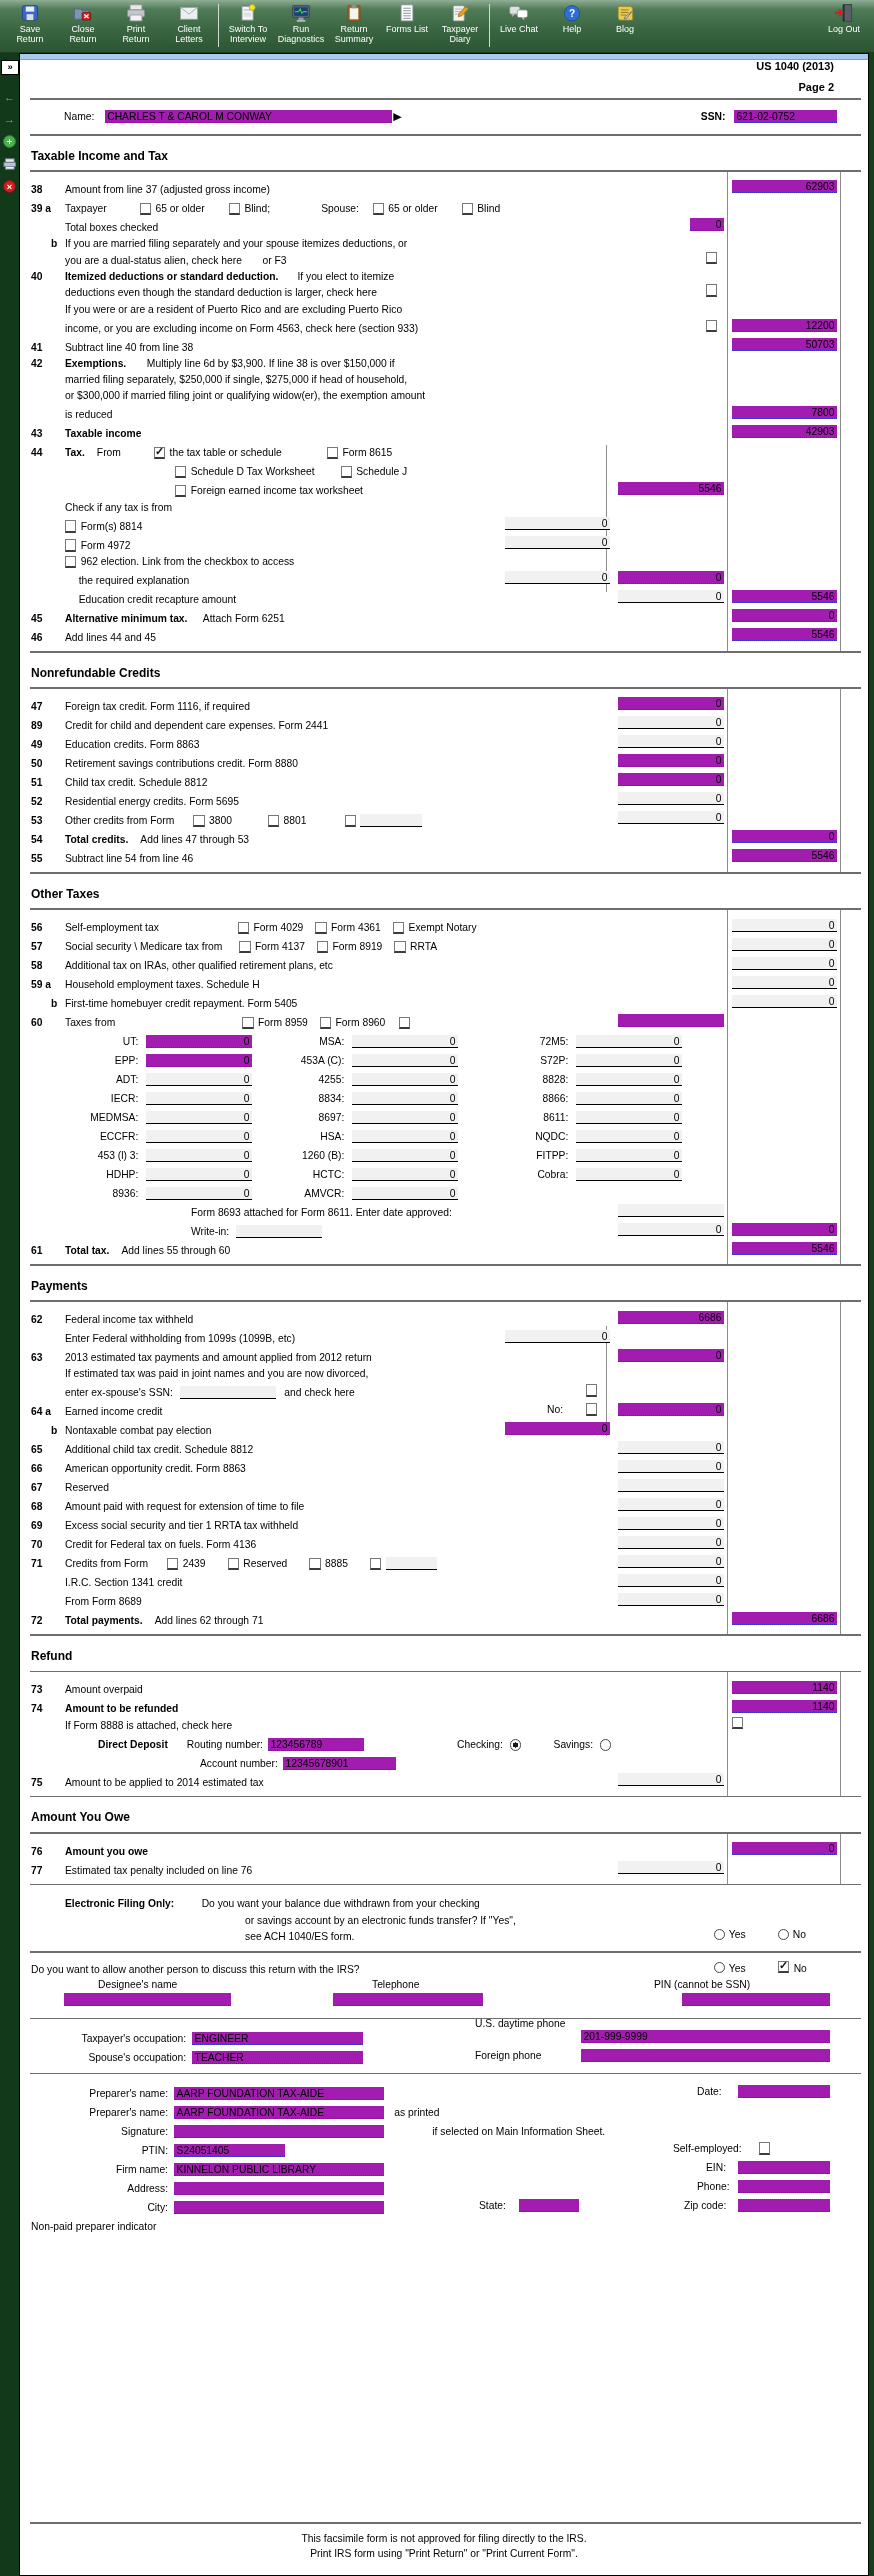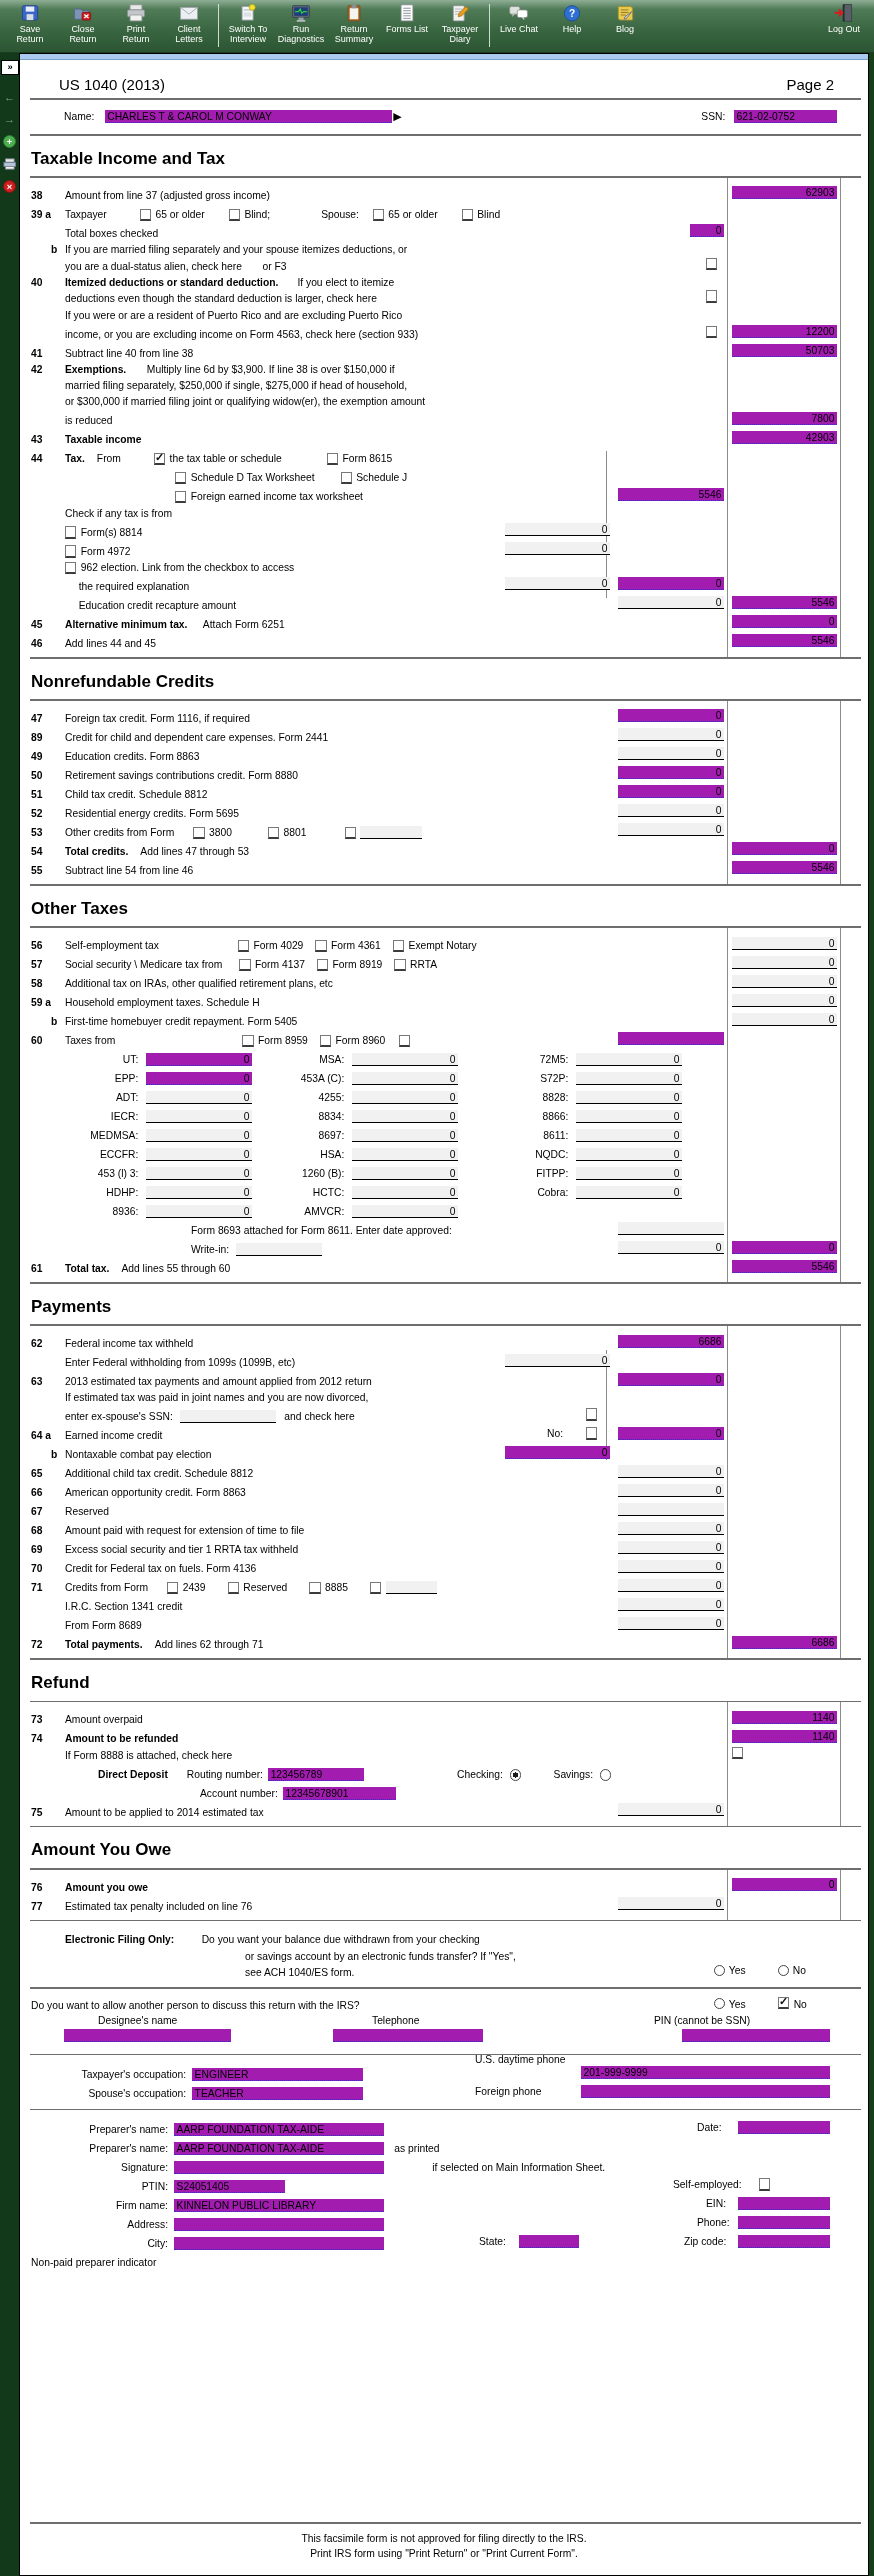--- a/index.html
+++ b/index.html
@@ -16,24 +16,24 @@
   .sidebar{position:absolute;left:0;top:53px;width:19px;height:2523px;background:#12391a;}
   .sb-tab{position:absolute;left:0.9px;top:6.9px;width:16.3px;height:13px;background:#fff;border:0.9px solid #000;
     font-size:9.4px;font-weight:bold;line-height:12px;text-align:center;}
   .sbi{position:absolute;left:0;width:19px;text-align:center;font-size:11px;font-weight:bold;}
   .sb-circle{display:inline-block;width:11px;height:11px;border-radius:50%;color:#fff;font-size:9.4px;line-height:11px;font-weight:bold;}
   
   .page{position:absolute;left:19px;top:53px;width:850px;height:2523px;background:#fff;border:1.7px solid #000;
     box-sizing:border-box;display:flex;flex-direction:column;overflow:hidden;}
   .bluebar{height:5.1px;background:#a9c9ee;border-bottom:0.9px solid #7aa0cc;}
   .hrow1{display:flex;justify-content:space-between;align-items:flex-end;height:33px;padding:0 34px 5.1px 39px;
-    font-size:15px;font-weight:normal;}
+    font-size:11px;font-weight:bold;flex-direction:column;}
   .rule{height:1.7px;background:#6e6e6e;margin:0 6.9px 0 10.3px;flex:none;}
   .hrow2{display:flex;align-items:center;height:34px;padding:0 31px 0 44px;font-size:10.3px;}
-  .sechead{font-weight:bold;font-size:17px;padding:13px 0 7.7px 11px;}
+  .sechead{font-weight:bold;font-size:12px;padding:13px 0 7.7px 11px;}
   .sec-body{position:relative;padding:5.1px 0 6.9px 0;}
   .vl{position:absolute;top:0;bottom:0;width:0.9px;background:#8c8c8c;}
   .vlp{position:absolute;width:0.9px;background:#8c8c8c;}
   .row{position:relative;height:19px;display:flex;align-items:flex-end;font-size:10.3px;line-height:13px;white-space:nowrap;}
   .rc{height:16.3px;}
   .num{flex:none;width:45px;padding-left:11px;box-sizing:border-box;font-weight:bold;}
   .numb{text-align:right;padding-left:0;padding-right:7.7px;}
   .f{position:absolute;bottom:2.6px;height:13px;line-height:13px;font-size:10.3px;text-align:right;
     padding:0 2.6px;box-sizing:border-box;}
   .fy{background:#a21caf;border-bottom:1.7px dotted #2d2dd0;}
@@ -204,21 +204,21 @@
     <div class="hrow1">
       <span>US 1040 (2013)</span>
       <span>Page 2</span>
     </div>
     <div class="rule"></div>
 
     <div class="hrow2">
       <span>Name:</span>
       <span class="f fy fi tl" style="width:287px;margin-left:10.3px;">CHARLES T &amp; CAROL M CONWAY</span>
       <span style="margin-left:1.7px;font-size:11px;">▶</span>
-      <span style="margin-left:auto;">SSN:</span>
+      <span style="margin-left:auto;font-weight:bold;">SSN:</span>
       <span class="f fy fi tl" style="width:103px;margin-left:8.6px;">621-02-0752</span>
     </div>
     <div class="rule"></div>
 
     <div class="sechead">Taxable Income and Tax</div>
     <div class="rule"></div>
     <div class="sec-body">
       <i class="vl" style="left:707px;"></i>
         <i class="vl" style="left:820px;"></i>
       <i class="vlp" style="left:586px;top:273px;height:147px;"></i>

